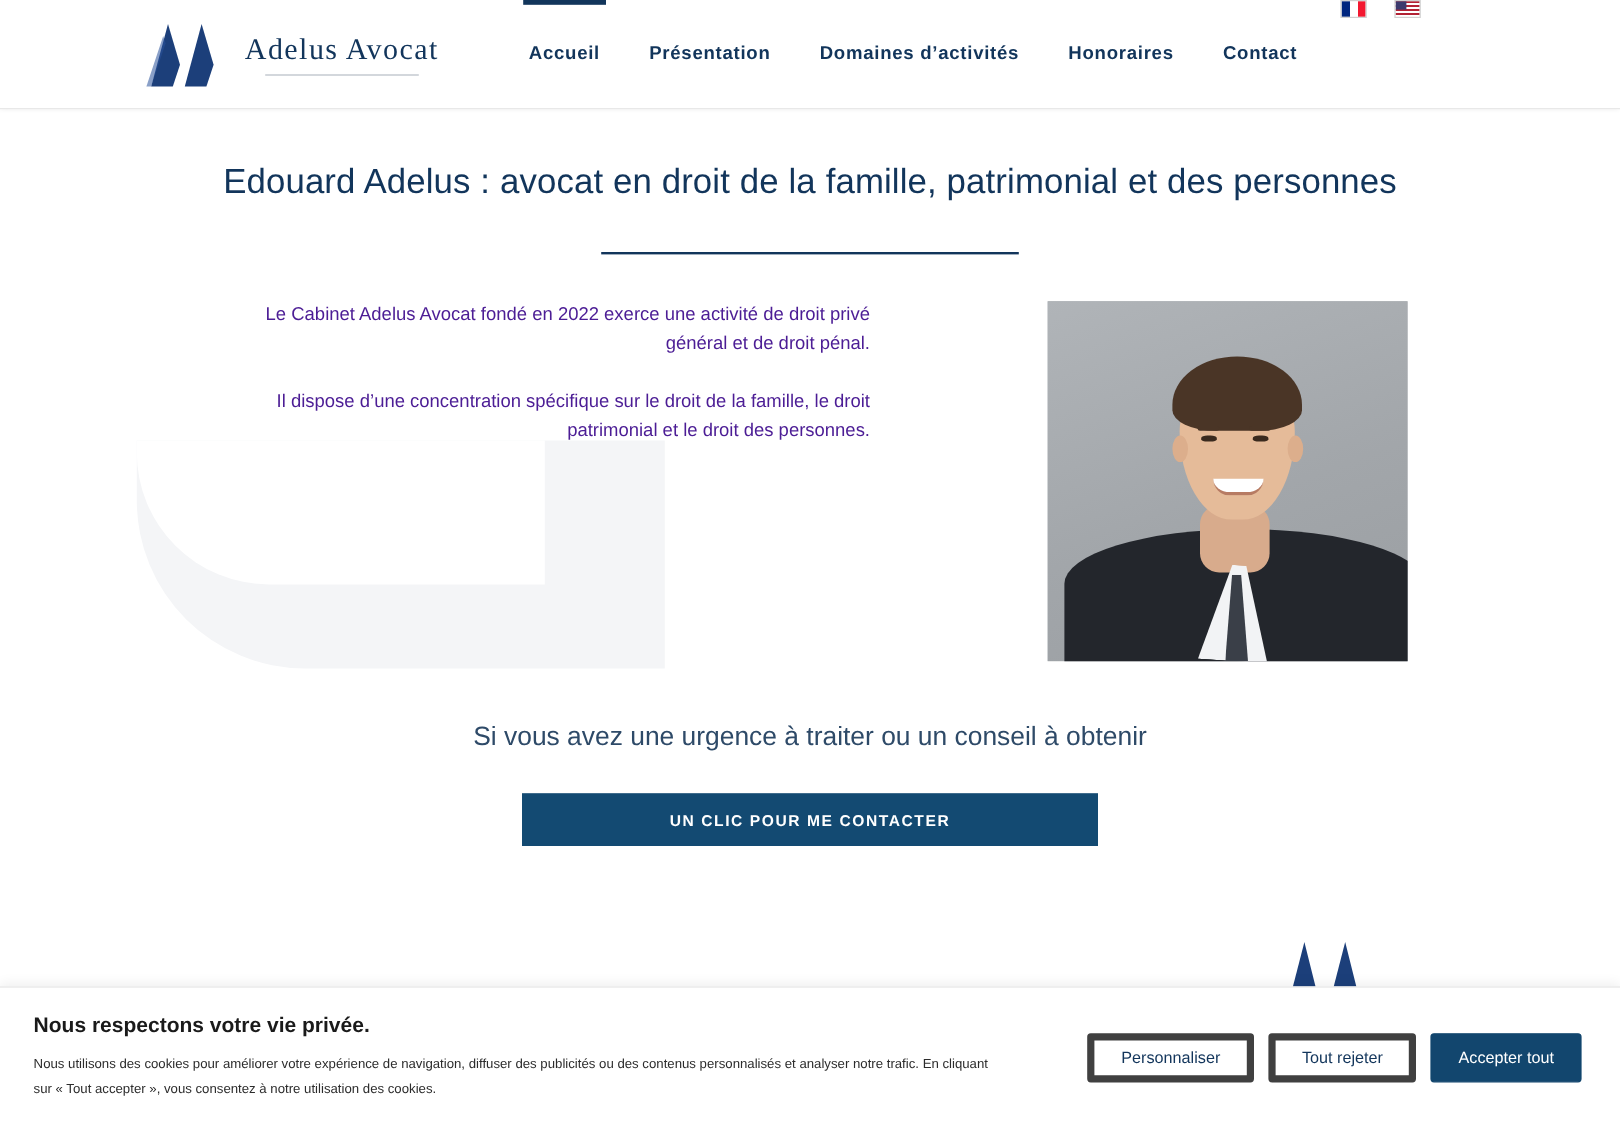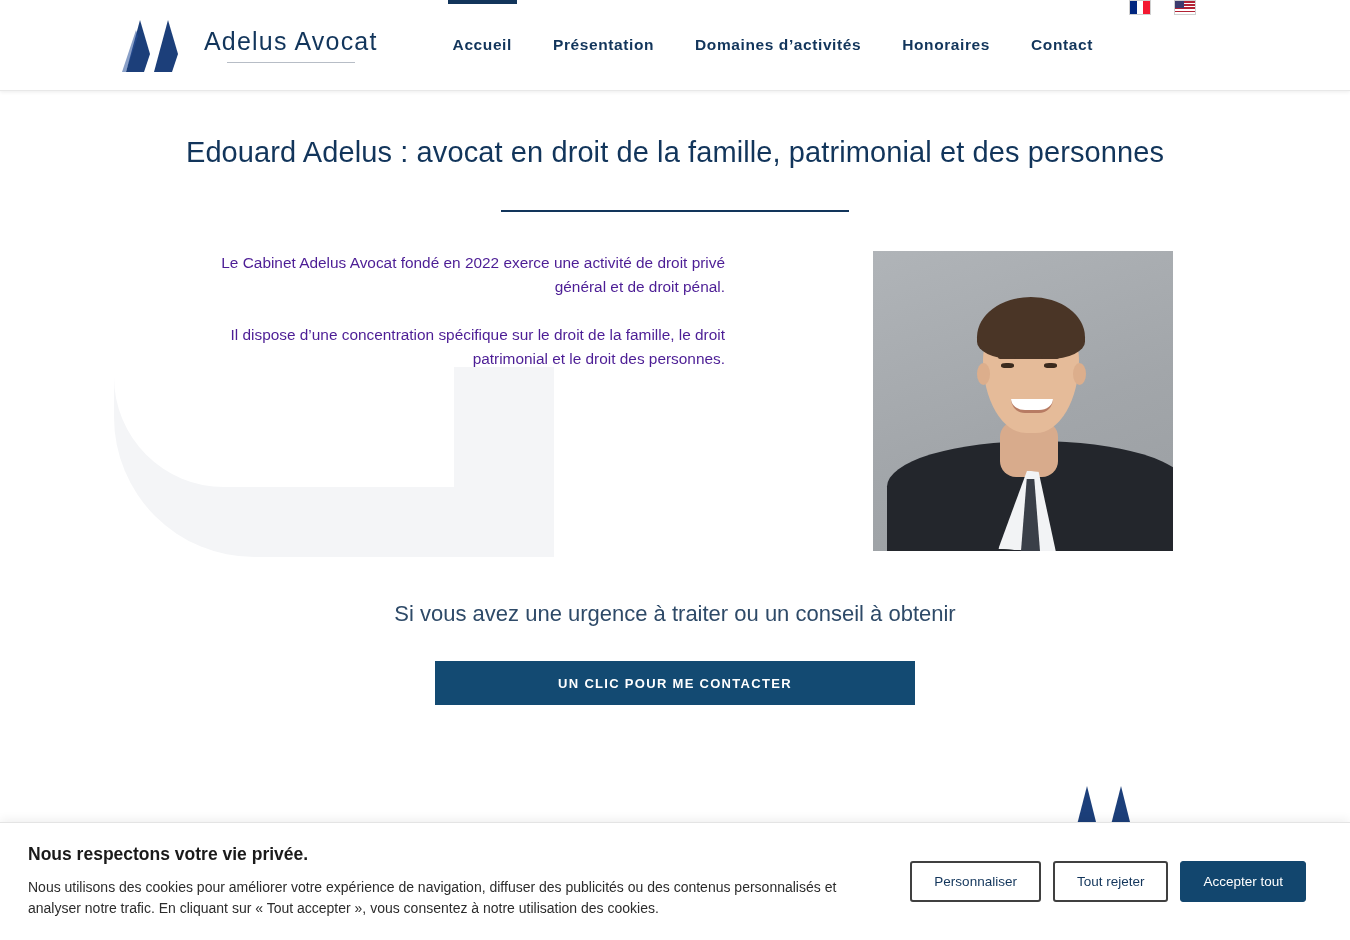--- a/index.html
+++ b/index.html
@@ -36,21 +36,21 @@
     flex: none;
   }
   .logo-mark svg { display: block; }
   .logo-text {
     margin-left: 6px;
     display: flex;
     flex-direction: column;
     align-items: center;
   }
   .logo-name {
-    font-family: Liberation Sans, sans-serif;
+    font-family: Liberation Serif, serif;
     font-size: 25px;
     letter-spacing: 1.2px;
     color: #12355b;
   }
   .logo-rule {
     width: 128px;
     height: 1px;
     background: #b7bdc6;
     margin-top: 6px;
   }
@@ -306,32 +306,32 @@
   
   .cookie {
     position: absolute;
     left: 0; right: 0; bottom: 0;
     height: 118px;
     background: #ffffff;
     border-top: 1px solid #e4e4e4;
     box-shadow: 0 -2px 10px rgba(0,0,0,0.07);
     display: flex;
     align-items: center;
-    padding: 0 44px 0 28px;
+    padding: 0 32px 0 28px;
     z-index: 40;
   }
   .cookie-text { width: 840px; }
   .cookie-title {
     font-size: 17.5px;
     font-weight: bold;
     color: #1a1a1a;
     margin-bottom: 12px;
   }
   .cookie-body {
-    font-size: 14px;
+    font-size: 11px;
     line-height: 21px;
     color: #2c2c2c;
     max-width: 812px;
   }
   .cookie-actions {
     margin-left: auto;
     display: flex;
     align-items: center;
     gap: 12px;
   }
@@ -341,21 +341,21 @@
     font-size: 13.5px;
     border-radius: 3px;
     cursor: pointer;
     font-family: "Liberation Sans", sans-serif;
     display: flex;
     align-items: center;
     justify-content: center;
   }
   .btn-outline {
     background: #ffffff;
-    border: 2px solid #404040;
+    border: 6px solid #404040;
     color: #12355b;
   }
   .btn-primary {
     background: #12466e;
     border: 1px solid #12466e;
     color: #ffffff;
   }
 </style>
 </head>
 <body>

